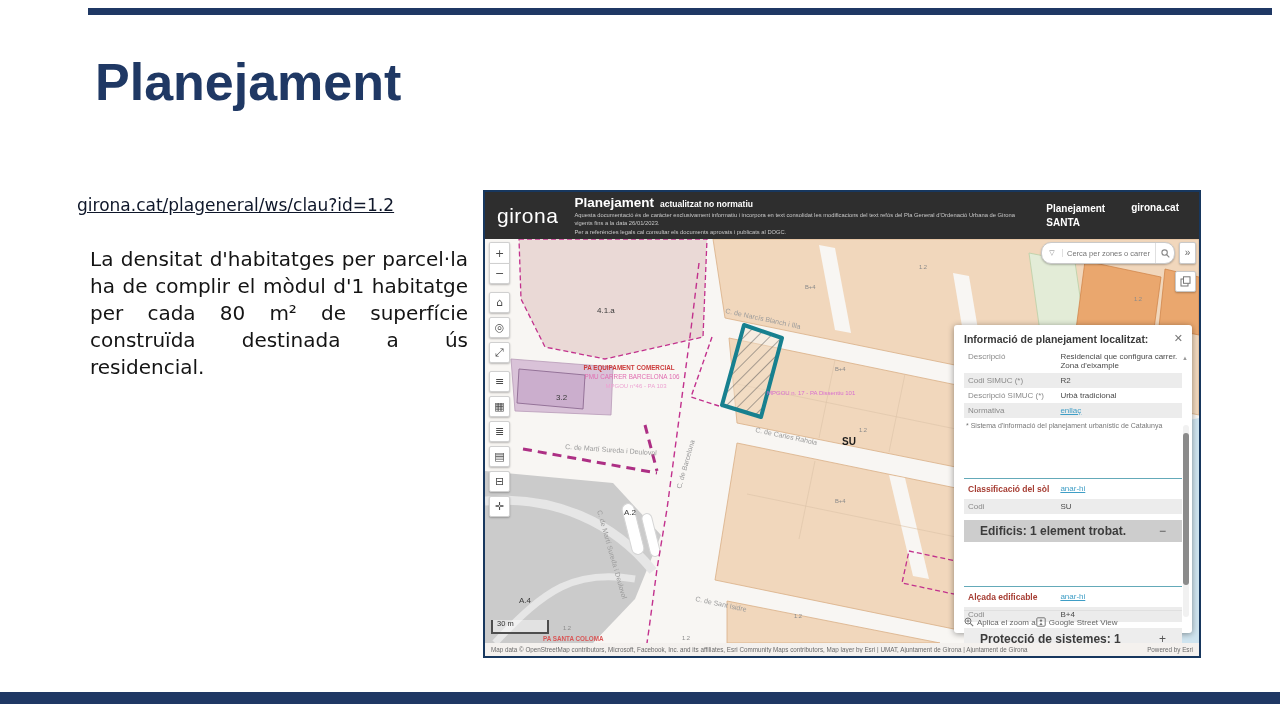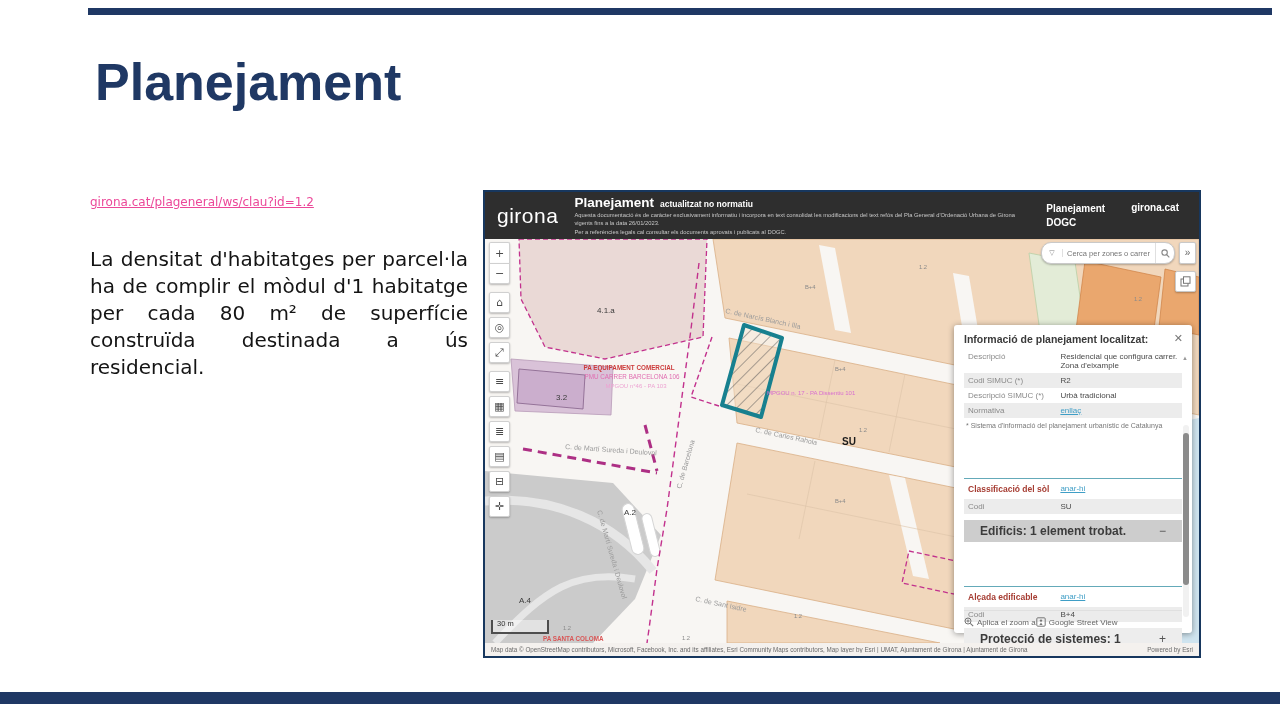--- a/index.html
+++ b/index.html
@@ -1,21 +1,21 @@
 <!DOCTYPE html>
 <html><head>
 <meta charset="utf-8">
 <style>
   html,body{margin:0;padding:0;background:#fff;}
   .slide{position:relative;width:1280px;height:720px;background:#fff;overflow:hidden;
          font-family:"Liberation Sans",sans-serif;}
   .top-bar{position:absolute;left:88px;top:8px;width:1184px;height:7px;background:#1f3864;}
   .bottom-bar{position:absolute;left:0;top:692px;width:1280px;height:12px;background:#1f3864;}
   .slide-title{position:absolute;left:95px;top:52px;margin:0;font-size:52px;font-weight:600;color:#1f3864;}
-  .slide-link{position:absolute;left:90px;top:195px;font-size:12px;color:#ec4899;text-decoration:underline;
+  .slide-link{position:absolute;left:77px;top:195px;font-size:17px;color:#0f172a;text-decoration:underline;
               font-family:"DejaVu Sans",sans-serif;cursor:pointer;}
   .slide-para{position:absolute;left:90px;top:246px;width:378px;margin:0;font-size:20px;line-height:27px;
               text-align:justify;color:#141414;font-family:"DejaVu Sans",sans-serif;}
 
   
   .shot{position:absolute;left:483px;top:190px;width:718px;height:468px;border:2px solid #17375e;
         box-sizing:border-box;background:#f8f6f3;}
   .shot-header{height:47px;background:#2e2e2e;display:flex;align-items:center;gap:16px;
                padding:0 12px;box-sizing:border-box;}
   .logo{color:#fff;font-size:21px;letter-spacing:.5px;font-weight:500;}
@@ -109,21 +109,21 @@
         <div class="hd-title-row">
           <span class="hd-title">Planejament</span>
           <span class="hd-sub">actualitzat no normatiu</span>
         </div>
         <div class="hd-disc">Aquesta documentació és de caràcter exclusivament informatiu i incorpora en text consolidat les modificacions del text refós del Pla General d'Ordenació Urbana de Girona vigents fins a la data 26/01/2023.</div>
         <div class="hd-disc">Per a referències legals cal consultar els documents aprovats i publicats al DOGC.</div>
       </div>
       <div class="hd-right">
         <div class="hd-app">
           <div>Planejament</div>
-          <div>DOGC</div>
+          <div>SANTA</div>
         </div>
         <span class="hd-site">girona.cat</span>
       </div>
     </div>
 
     <div class="shot-body">
       <svg class="map-svg" width="714" height="404" viewBox="0 0 714 404">
         <defs>
           <pattern id="hatch" width="9" height="9" patternUnits="userSpaceOnUse" patternTransform="rotate(45)">
             <rect width="9" height="9" fill="rgba(244,226,205,0.45)"></rect>

